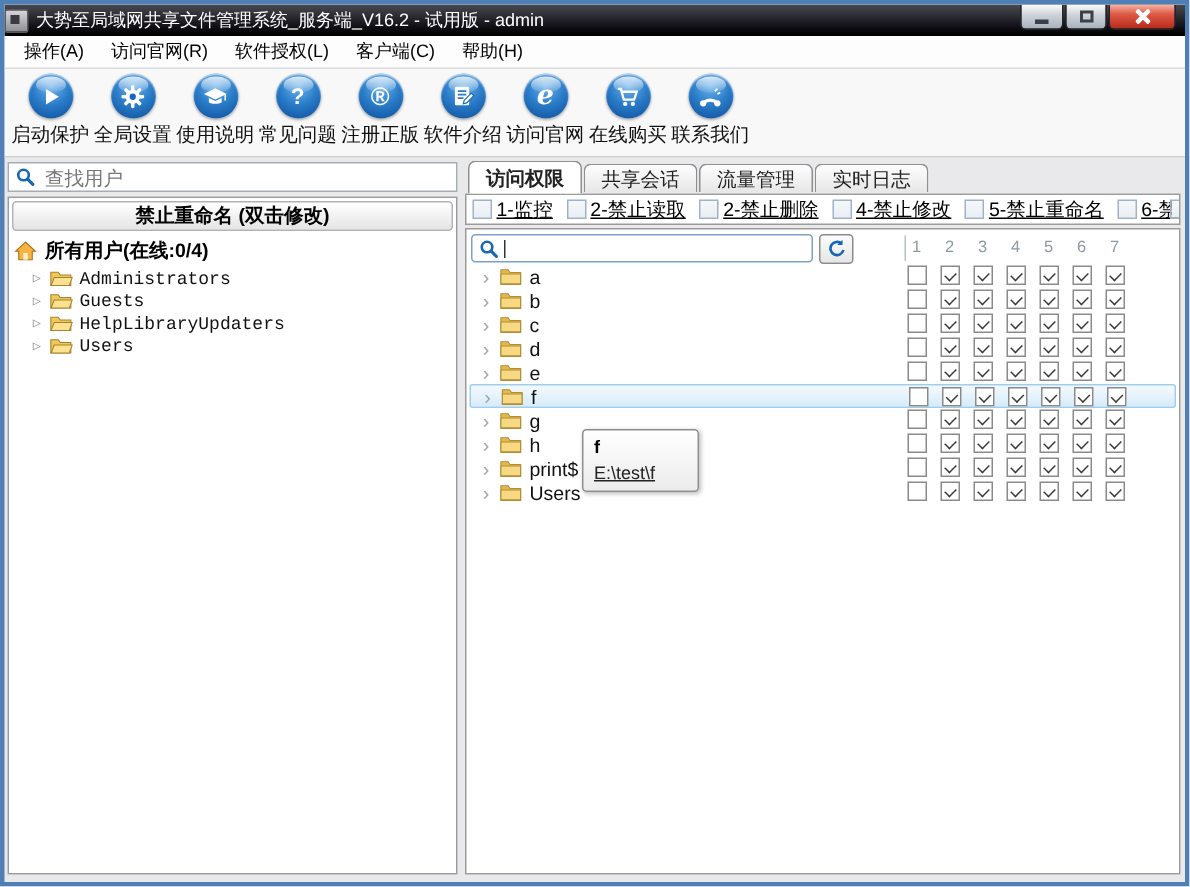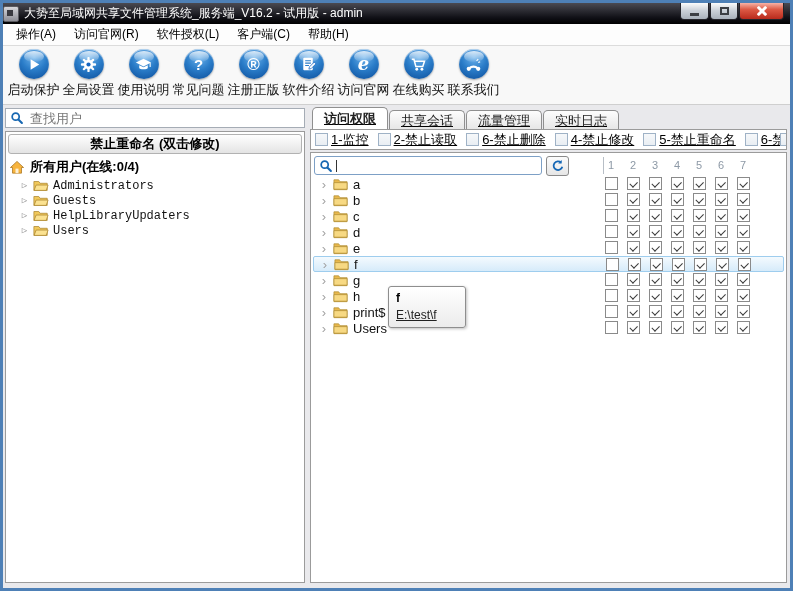--- a/index.html
+++ b/index.html
@@ -46,21 +46,21 @@
   .search-input{border:none;outline:none;flex:1;font-size:13px;color:#333;font-family:"Liberation Sans",sans-serif;background:transparent;}
   .search-input::placeholder{color:#777;}
   .tree-panel{flex:1;border:1px solid #9b9b9b;background:#fff;padding:2px;overflow:hidden;margin-left:1px;}
   .tree-header{height:18px;border:1px solid #b2b2b2;border-radius:3px;background:linear-gradient(#ffffff,#e4e4e4);font-weight:bold;font-size:13px;display:flex;align-items:center;justify-content:center;color:#000;}
   .tree-root{display:flex;align-items:center;gap:5px;font-weight:bold;font-size:13px;margin:4px 0 2px 1px;color:#000;}
   .tree-item{display:flex;align-items:center;gap:4px;height:15px;padding-left:12px;font-family:"Liberation Mono",monospace;font-size:12px;color:#111;}
   .expander{color:#8f8f8f;font-size:9px;width:9px;text-align:center;}
 
   
   .main{flex:1;min-width:0;display:flex;flex-direction:column;}
-  .tabs{display:flex;align-items:flex-end;height:22px;padding-left:2px;position:relative;z-index:2;text-decoration:underline;}
+  .tabs{display:flex;align-items:center;height:22px;padding-left:2px;position:relative;z-index:2;}
   .tab{height:19px;line-height:19px;box-sizing:border-box;padding:0 11px;border:1px solid #8f8f8f;border-bottom:none;border-radius:5px 5px 0 0;background:linear-gradient(#fdfdfd,#e7e7e7);margin-right:1px;font-size:13px;color:#222;cursor:default;}
   .tab.active{font-weight:bold;background:#fff;height:22px;line-height:22px;}
   .filter-bar{border:1px solid #9b9b9b;background:#fff;height:21px;box-sizing:border-box;display:flex;align-items:center;gap:9px;padding-left:4px;position:relative;overflow:hidden;margin-bottom:2px;}
   .filter{display:flex;align-items:center;gap:3px;font-size:13px;white-space:nowrap;}
   .flabel{text-decoration:underline;color:#000;}
   .cb{width:13px;height:13px;box-sizing:border-box;border:1px solid #8a8a8a;background:#fff;position:relative;display:inline-block;flex:0 0 auto;}
   .cb.fcb{border-color:#9fb2c6;background:linear-gradient(#f6f8fa,#e9eef3);}
   .cb.checked::after{content:"";position:absolute;left:2px;top:2.5px;width:6px;height:3.5px;border-left:1.6px solid #3a3a3a;border-bottom:1.6px solid #3a3a3a;transform:rotate(-45deg);}
   .cb.cut{position:absolute;right:-7px;top:3px;}
   .list-panel{flex:1;border:1px solid #9b9b9b;background:#fff;position:relative;padding:2px;overflow:hidden;}
@@ -277,21 +277,21 @@
           <span class="filter">
             <span class="cb fcb"></span>
             <span class="flabel">1-监控</span>
           </span>
           <span class="filter">
             <span class="cb fcb"></span>
             <span class="flabel">2-禁止读取</span>
           </span>
           <span class="filter">
             <span class="cb fcb"></span>
-            <span class="flabel">6-禁止删除</span>
+            <span class="flabel">2-禁止删除</span>
           </span>
           <span class="filter">
             <span class="cb fcb"></span>
             <span class="flabel">4-禁止修改</span>
           </span>
           <span class="filter">
             <span class="cb fcb"></span>
             <span class="flabel">5-禁止重命名</span>
           </span>
           <span class="filter">

